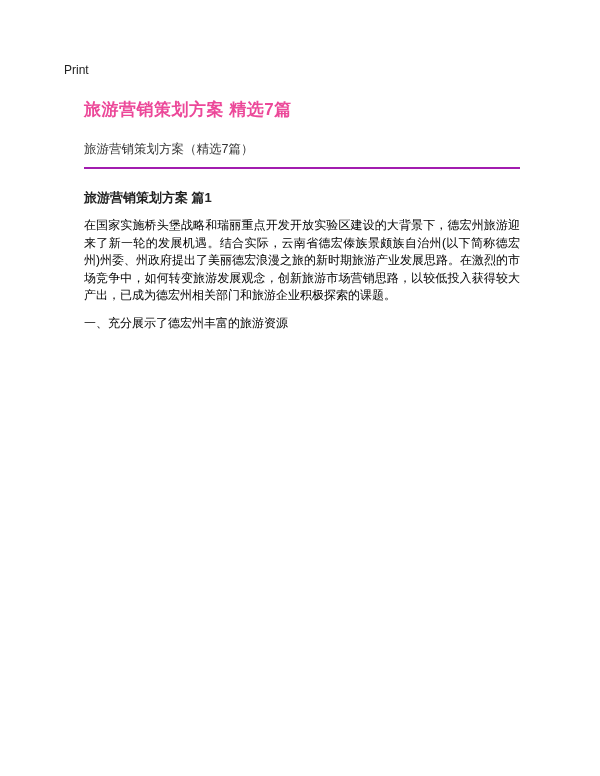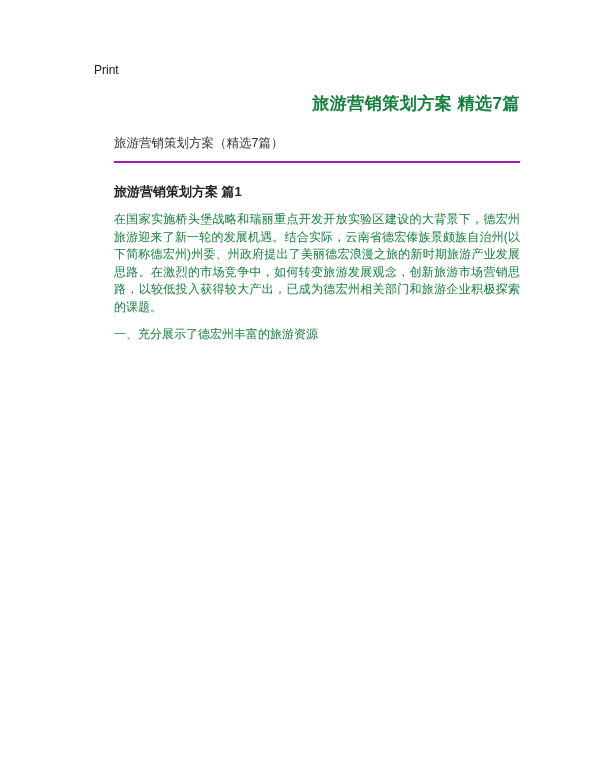--- a/index.html
+++ b/index.html
@@ -8,36 +8,36 @@
     width: 600px;
     height: 776px;
     margin: 0 auto;
     font-family: "Liberation Sans", "DejaVu Sans", sans-serif;
     color: #3c3c3c;
     overflow: hidden;
   }
   .page {
     width: 600px;
     height: 616px;
-    padding: 60px 80px 30px 114px;
+    padding: 60px 80px 30px 84px;
     background: #ffffff;
   }
   .print-link {
     display: inline-block;
     margin-left: -20px;
     font-size: 12px;
     color: #222222;
     cursor: pointer;
   }
   .doc-title {
-    margin-top: 14px;
-    text-align: right;
+    margin-top: 20px;
+    text-align: left;
     font-size: 17px;
     font-weight: 700;
-    color: #15803d;
+    color: #ec4899;
     letter-spacing: 0.5px;
   }
   .doc-subtitle {
     margin-top: 20px;
     padding-bottom: 9px;
     font-size: 12.5px;
     color: #333333;
     border-bottom: 2px solid #a21caf;
   }
   .section-heading {
@@ -45,21 +45,21 @@
     font-size: 13px;
     font-weight: 700;
     color: #222222;
   }
   .body-copy { margin-top: 10px; }
   .body-copy p {
     font-size: 12px;
     line-height: 17.5px;
     text-align: justify;
     margin-bottom: 10px;
-    color: #15803d;
+    color: #000000;
     word-break: break-all;
   }
 </style>
 </head>
 <body>
 
 <div class="page">
 
   <span class="print-link">Print</span>
 

